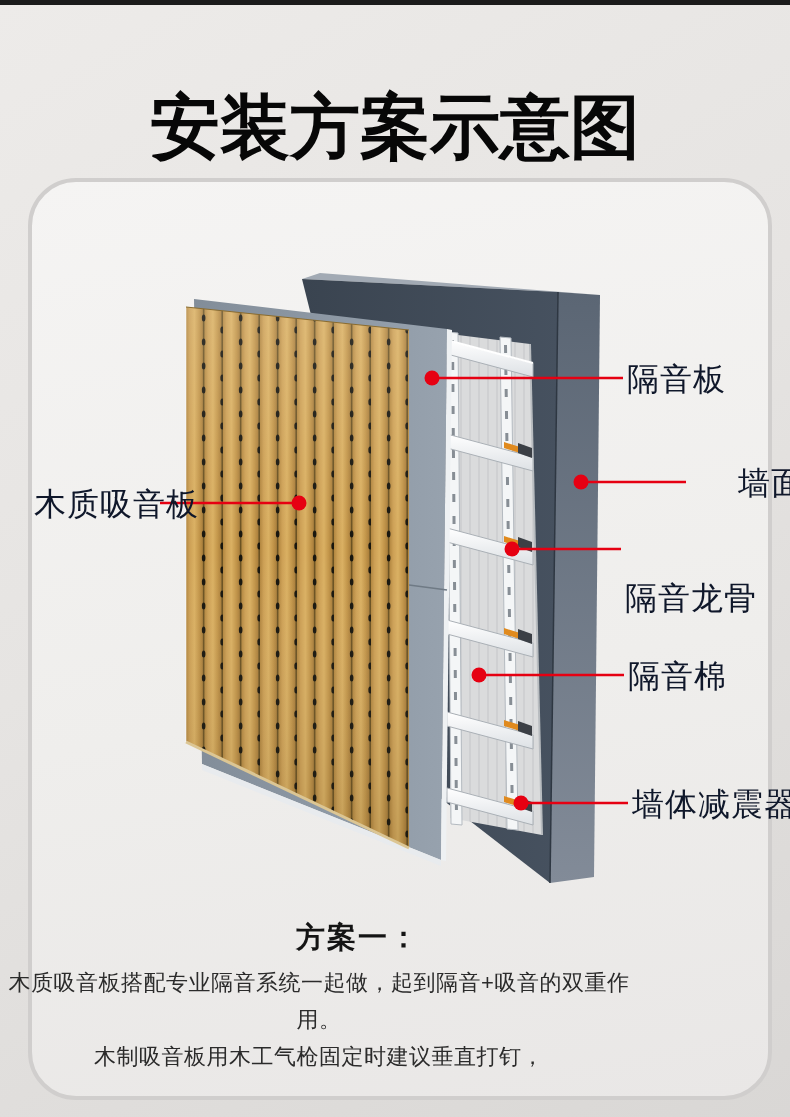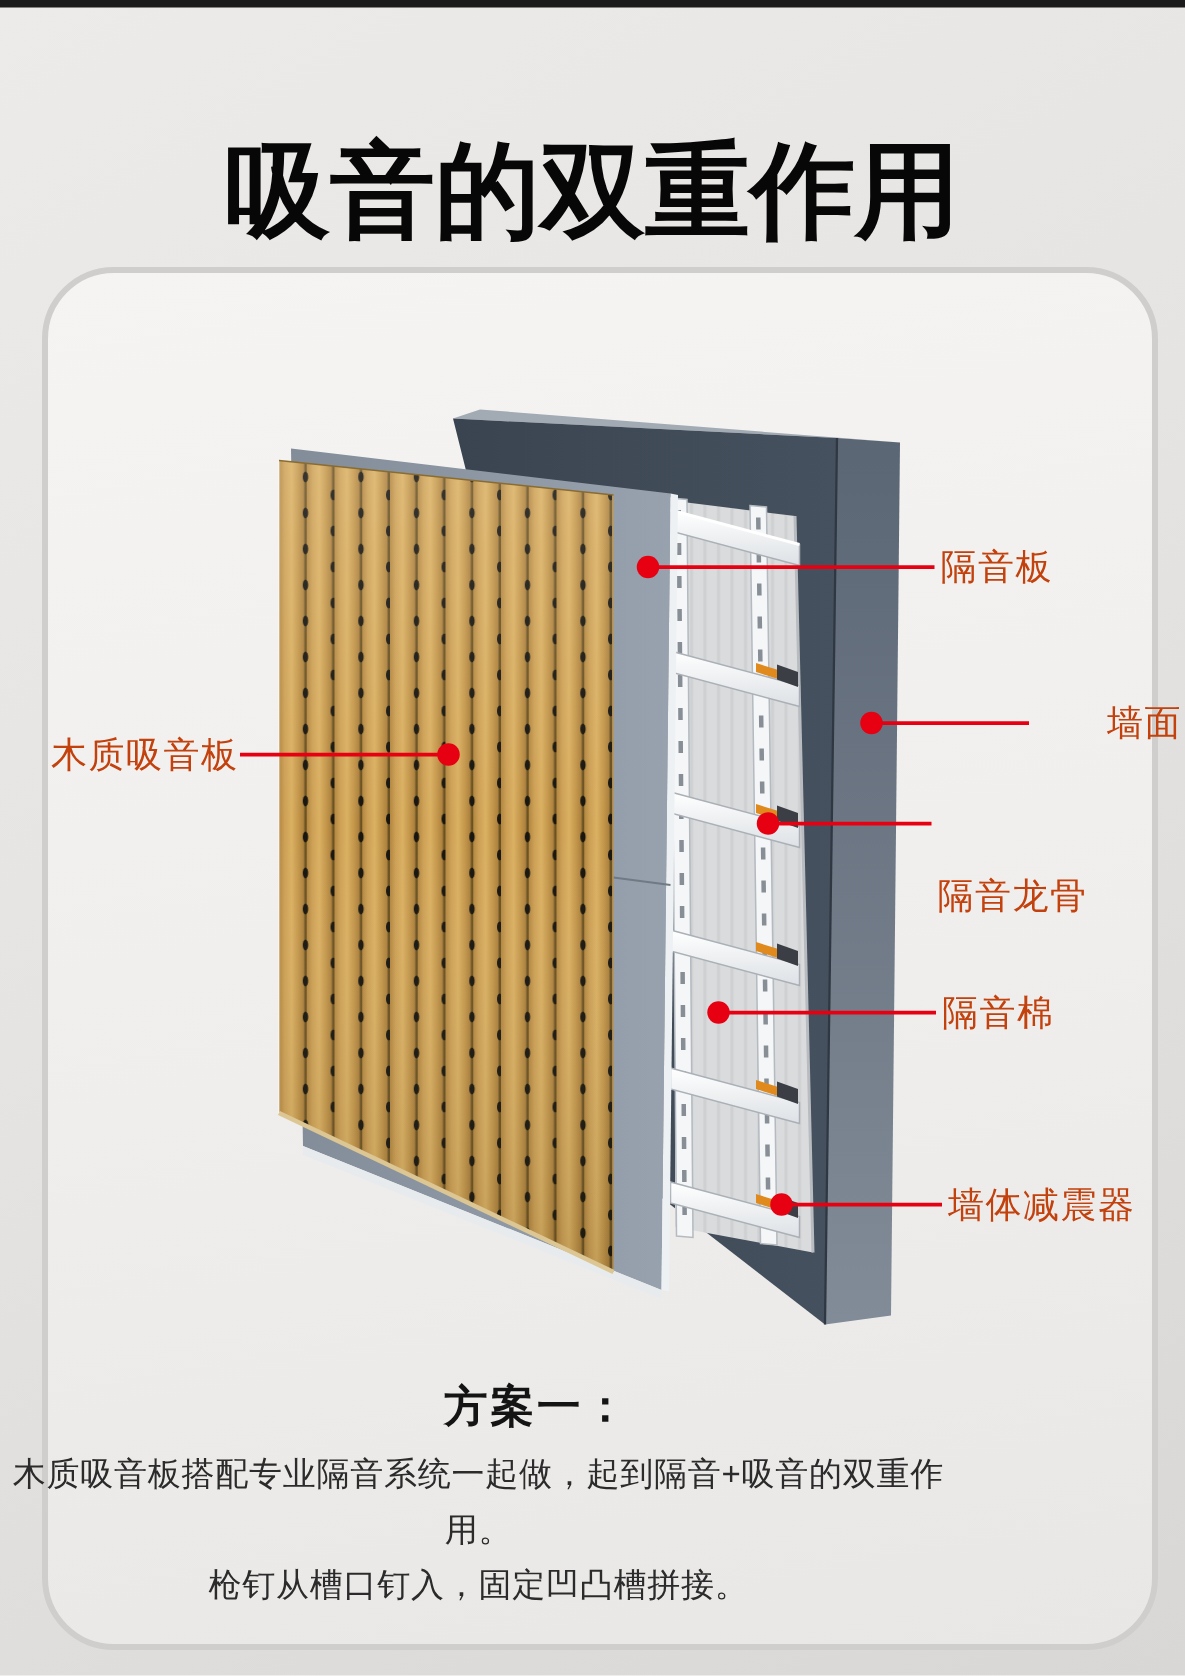--- a/index.html
+++ b/index.html
@@ -13,21 +13,21 @@
     position:absolute;top:40px;left:0;width:790px;text-align:center;
     font-size:70px;font-weight:800;color:#070707;letter-spacing:0px;line-height:1.15;
   }
   .card{
     position:absolute;left:28px;top:178px;width:744px;height:922px;
     border-radius:48px;border:4px solid #d0cecd;box-sizing:border-box;
     background:linear-gradient(170deg,#f5f4f3 0%,#efeeec 55%,#e9e7e6 100%);
   }
   .diagram-svg{position:absolute;top:0;left:0;width:790px;height:1117px;}
   .callout-label{
-    position:absolute;font-size:24px;color:#c2410c;letter-spacing:1px;white-space:nowrap;line-height:28px;
+    position:absolute;font-size:32px;color:#0f172a;letter-spacing:1px;white-space:nowrap;line-height:28px;
   }
   .lbl-wood{left:34px;top:490px;}
   .lbl-board{left:627px;top:365px;}
   .lbl-wall{left:690px;top:469px;margin-left:48px;}
   .lbl-keel{left:625px;top:536px;margin-top:48px;}
   .lbl-cotton{left:628px;top:662px;}
   .lbl-damper{left:632px;top:790px;}
   .plan-heading{
     position:absolute;top:918px;left:0;width:716px;text-align:center;
     font-size:29px;font-weight:700;color:#141414;letter-spacing:2px;
@@ -35,21 +35,21 @@
   .plan-text{
     position:absolute;top:964px;left:0;width:638px;text-align:center;
     font-size:22px;line-height:37px;color:#2b2b2b;letter-spacing:0.5px;
   }
 </style>
 </head>
 <body>
 
 <div class="top-strip"></div>
 
-<h1 class="page-title">吸音的双重作用</h1>
+<h1 class="page-title">安装方案示意图</h1>
 
 <div class="card"></div>
 
 <svg class="diagram-svg" viewBox="0 0 790 1117">
   <defs>
     <linearGradient id="slatGrad" x1="0" y1="0" x2="1" y2="0">
       <stop offset="0" stop-color="#b2863f"></stop>
       <stop offset="0.22" stop-color="#cda055"></stop>
       <stop offset="0.5" stop-color="#dab062"></stop>
       <stop offset="0.78" stop-color="#c3964a"></stop>
@@ -183,14 +183,14 @@
 <div class="callout-label lbl-wood">木质吸音板</div>
 <div class="callout-label lbl-board">隔音板</div>
 <div class="callout-label lbl-wall">墙面</div>
 <div class="callout-label lbl-keel">隔音龙骨</div>
 <div class="callout-label lbl-cotton">隔音棉</div>
 <div class="callout-label lbl-damper">墙体减震器</div>
 
 <div class="plan-heading">方案一：</div>
 <div class="plan-text">
   <div>木质吸音板搭配专业隔音系统一起做，起到隔音+吸音的双重作用。</div>
-  <div>枪钉从槽口钉入，固定凹凸槽拼接。</div>
+  <div>木制吸音板用木工气枪固定时建议垂直打钉，</div>
 </div>
 
 </body></html>

